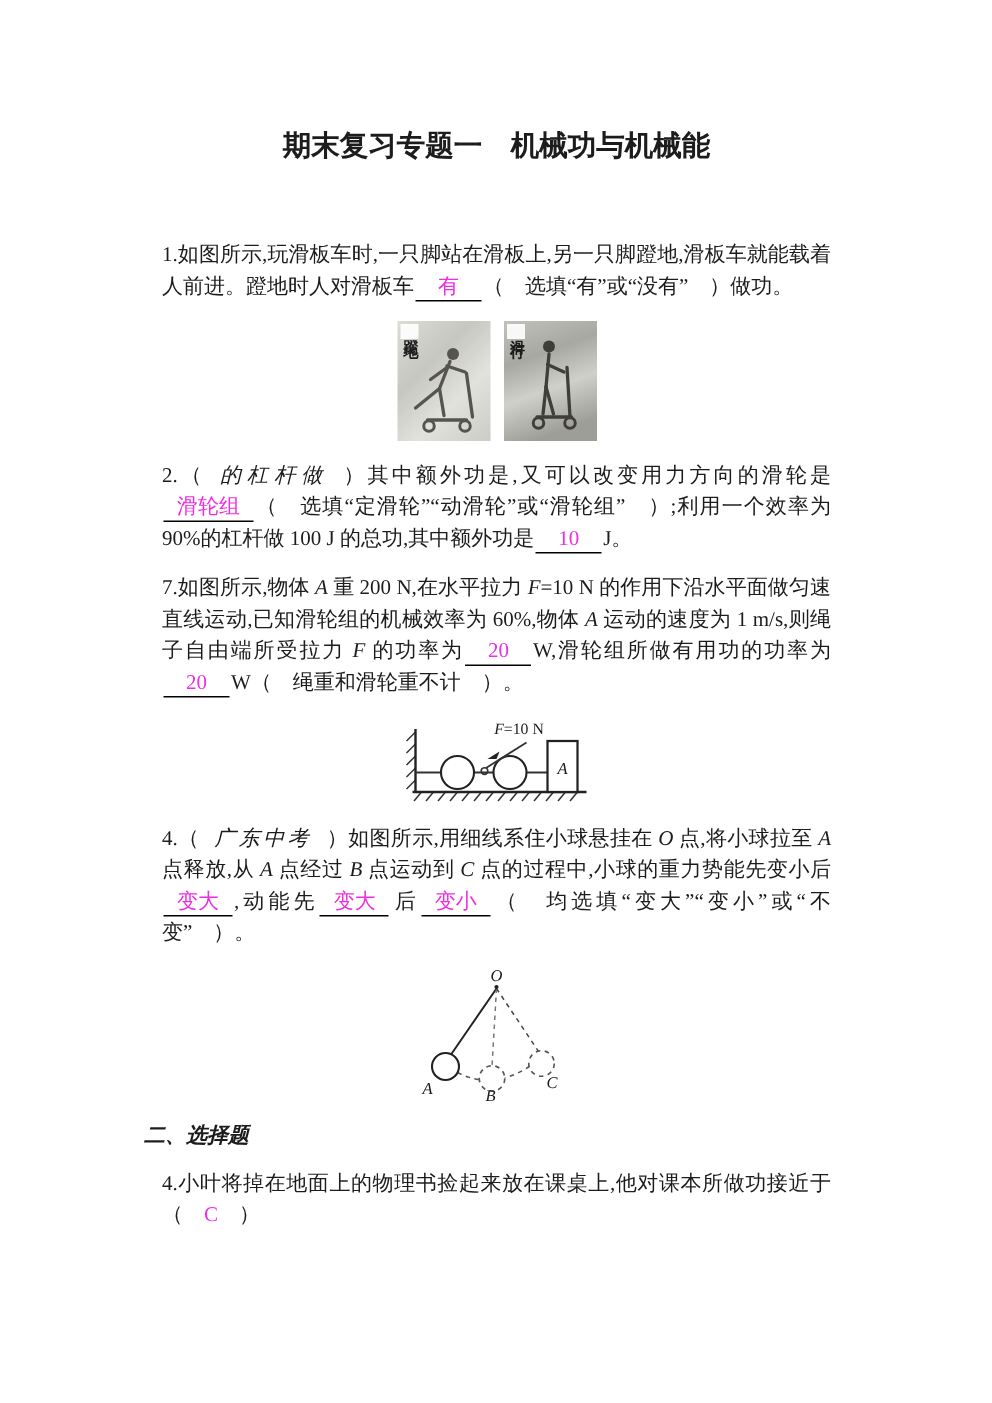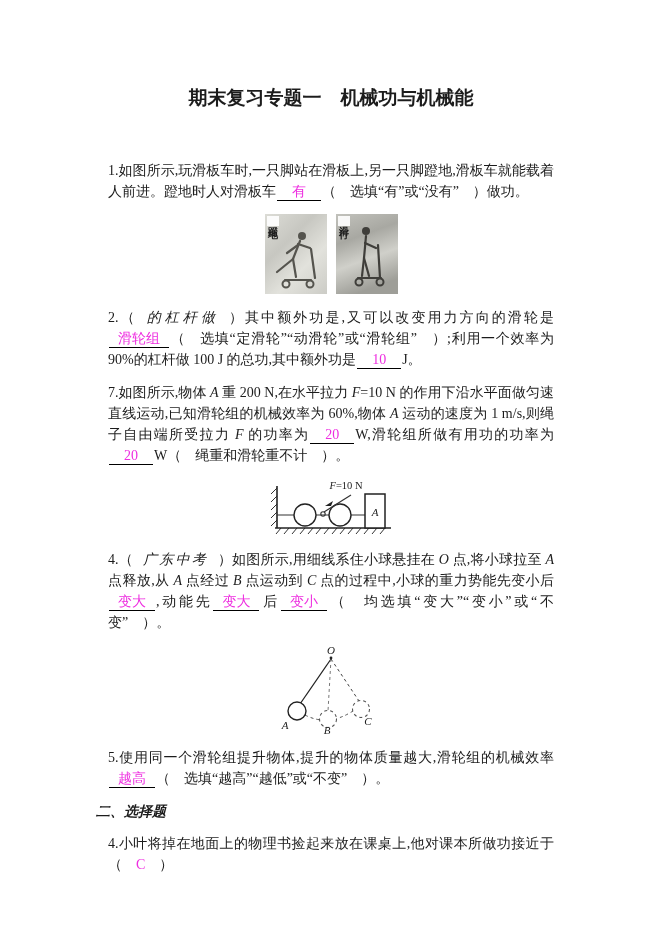--- a/index.html
+++ b/index.html
@@ -141,20 +141,19 @@
       <circle cx="53" cy="74" r="8.5" fill="#fff" stroke="#555" stroke-width="1.1" stroke-dasharray="3,3"></circle>
       <circle cx="86" cy="64" r="8.5" fill="#fff" stroke="#555" stroke-width="1.1" stroke-dasharray="3,3"></circle>
       <circle cx="56" cy="13" r="1.4" fill="#222"></circle>
       <text x="56" y="9" font-size="11" font-style="italic" text-anchor="middle" fill="#1c1c1c">O</text>
       <text x="10" y="84" font-size="11" font-style="italic" text-anchor="middle" fill="#1c1c1c">A</text>
       <text x="52" y="89" font-size="11" font-style="italic" text-anchor="middle" fill="#1c1c1c">B</text>
       <text x="93" y="80" font-size="11" font-style="italic" text-anchor="middle" fill="#1c1c1c">C</text>
     </svg>
   </div>
 
-  <p class="q"><span>5.使用同一个滑轮组提升物体,提升的物体质量越大,滑轮组的机械效率</span><span class="blank">越高</span><span>（　选填“越高”“越低”或“不变”　）。</span></p>
 
 
   <h2 class="sec sec2">二、选择题</h2>
 
   <p class="q"><span>4.小叶将掉在地面上的物理书捡起来放在课桌上,他对课本所做功接近于（　</span><span class="choice">C</span><span>　）</span></p>
 
 </div>
 
 </body></html>

